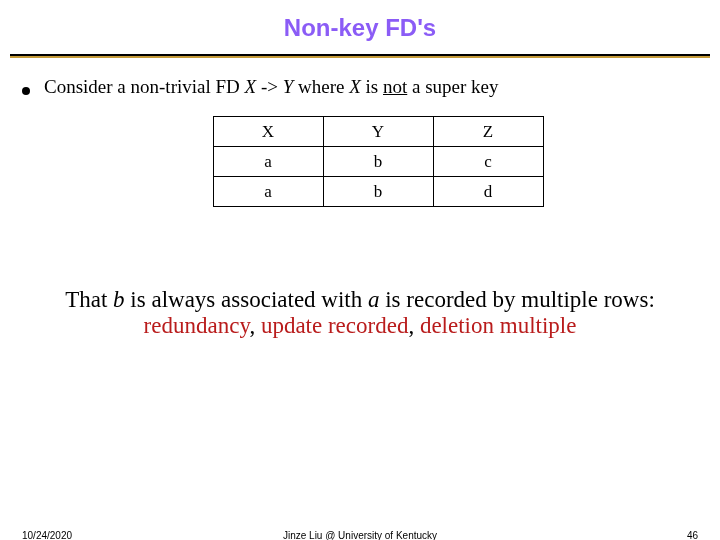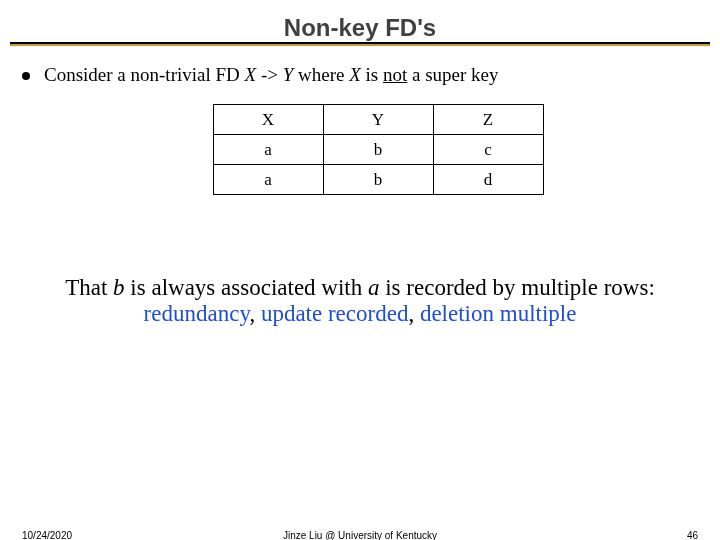--- a/index.html
+++ b/index.html
@@ -8,39 +8,39 @@
     height: 540px;
     background: #fff;
     font-family: Arial, Helvetica, sans-serif;
     position: relative;
     overflow: hidden;
   }
   .title {
     text-align: center;
     font-size: 24px;
     font-weight: bold;
-    color: #404040;
+    color: #8b5cf6;
     padding-top: 14px;
-    padding-bottom: 0;
+    padding-bottom: 12px;
   }
   .title-underline {
     border-top: 2px solid #000;
     border-bottom: 2px solid #c59b3a;
     height: 3px;
     margin: 0 10px 18px 10px;
   }
   .content {
     font-family: "Times New Roman", Times, serif;
     font-size: 19px;
     color: #000;
     padding: 0 22px;
   }
   .bullet-row {
     display: flex;
-    align-items: flex-start;
+    align-items: center;
     margin-bottom: 14px;
   }
   .bullet {
     width: 8px;
     height: 8px;
     border-radius: 50%;
     background: #000;
     margin-top: 8px;
     margin-right: 14px;
     flex-shrink: 0;
@@ -69,21 +69,21 @@
     font-weight: normal;
     font-size: 17px;
   }
   .closing {
     font-family: "Times New Roman", Times, serif;
     text-align: center;
     font-size: 23px;
     margin-top: 80px;
     padding: 0 4px;
   }
-  .anomaly { color: #1d4ed8; }
+  .anomaly { color: #b91c1c; }
   .footer {
     position: absolute;
     bottom: 10px;
     left: 0;
     width: 100%;
     font-family: Arial, Helvetica, sans-serif;
     font-size: 10px;
     color: #000;
   }
   .footer-date { position: absolute; left: 11px; margin-left: 11px; }

